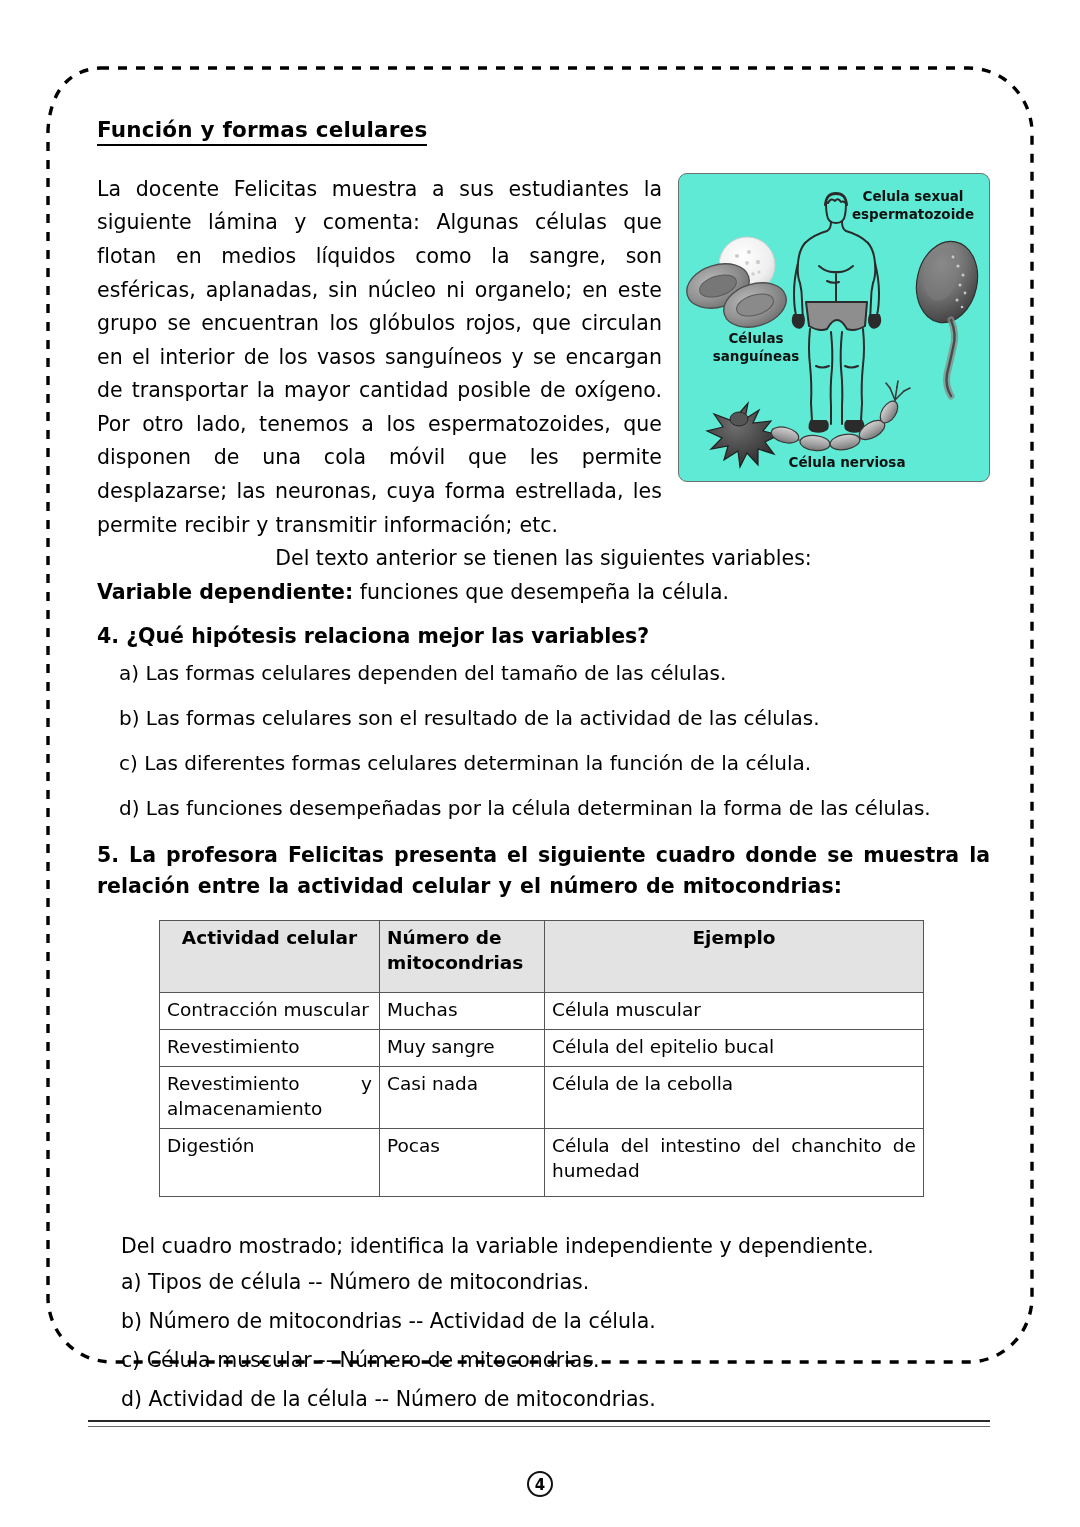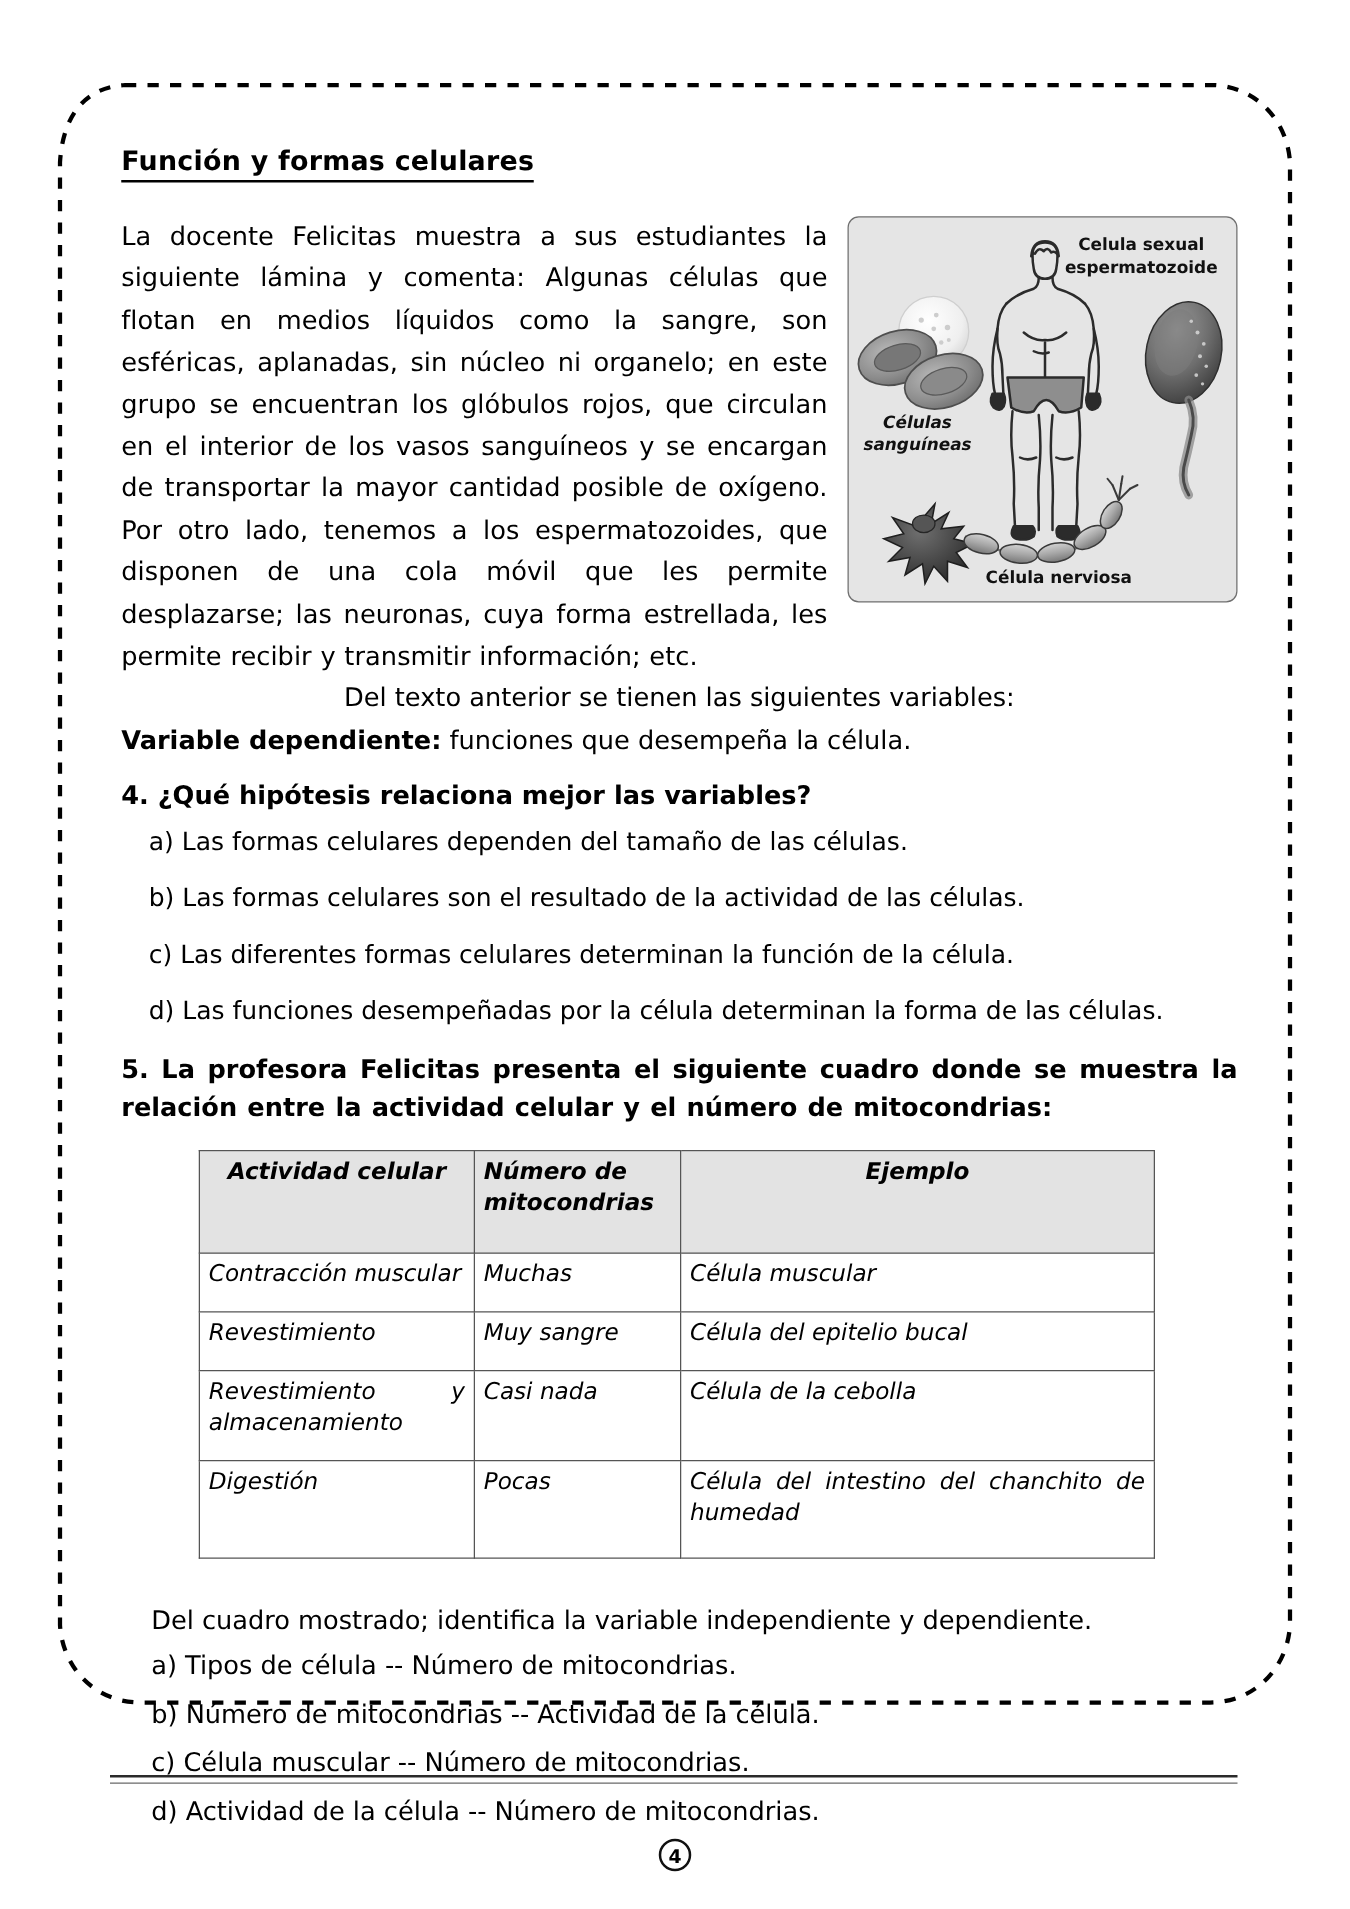--- a/index.html
+++ b/index.html
@@ -61,21 +61,21 @@
   .figure-box {
     float: right;
     width: 312px;
     height: 309px;
     border: 1.6px solid #6f6f6f;
     border-radius: 9px;
     box-sizing: border-box;
     margin-left: 16px;
     margin-bottom: 6px;
     position: relative;
-    background: #e5e5e5;
+    background: #5eead4;
     overflow: hidden;
   }
 
   .intro-text {
     font-size: 20.5px;
     line-height: 33.6px;
     text-align: justify;
     letter-spacing: 0.05px;
     word-spacing: 0.4px;
   }
@@ -129,25 +129,24 @@
     width: 765px;
   }
   table.cuadro {
     border-collapse: collapse;
     width: 100%;
     table-layout: fixed;
     font-size: 18.5px;
   }
   table.cuadro td, table.cuadro th {
     border: 1.4px solid #555;
-    padding: 4px 7px 17px 7px;
+    padding: 4px 7px 7px 7px;
     vertical-align: top;
     line-height: 25px;
     font-weight: normal;
-    font-style: italic;
   }
   table.cuadro thead th {
     background: #e3e3e3;
     font-weight: bold;
     height: 60px;
     vertical-align: top;
   }
   th.c-act { text-align: center; width: 205px; }
   th.c-num { text-align: left;   width: 150px; }
   th.c-eje { text-align: center; }
@@ -223,21 +222,21 @@
   
   .fig-label {
     position: absolute;
     font-size: 13.5px;
     font-weight: bold;
     text-align: center;
     line-height: 18px;
     color: #111;
   }
   #lbl-sperm { right: 6px; top: 13px; width: 140px; }
-  #lbl-blood { left: 0;  top: 155px; width: 110px; font-style: italic; }
+  #lbl-blood { left: 22px;  top: 155px; width: 110px; }
   #lbl-nerve { left: 108px; bottom: 10px; width: 120px; }
 </style>
 </head>
 <body>
 
 <svg id="frame-svg" viewBox="0 0 1080 1527">
   <path d="M 100 68
            L 968 68
            C 1003 68 1030 95 1032 130
            L 1032 1300

